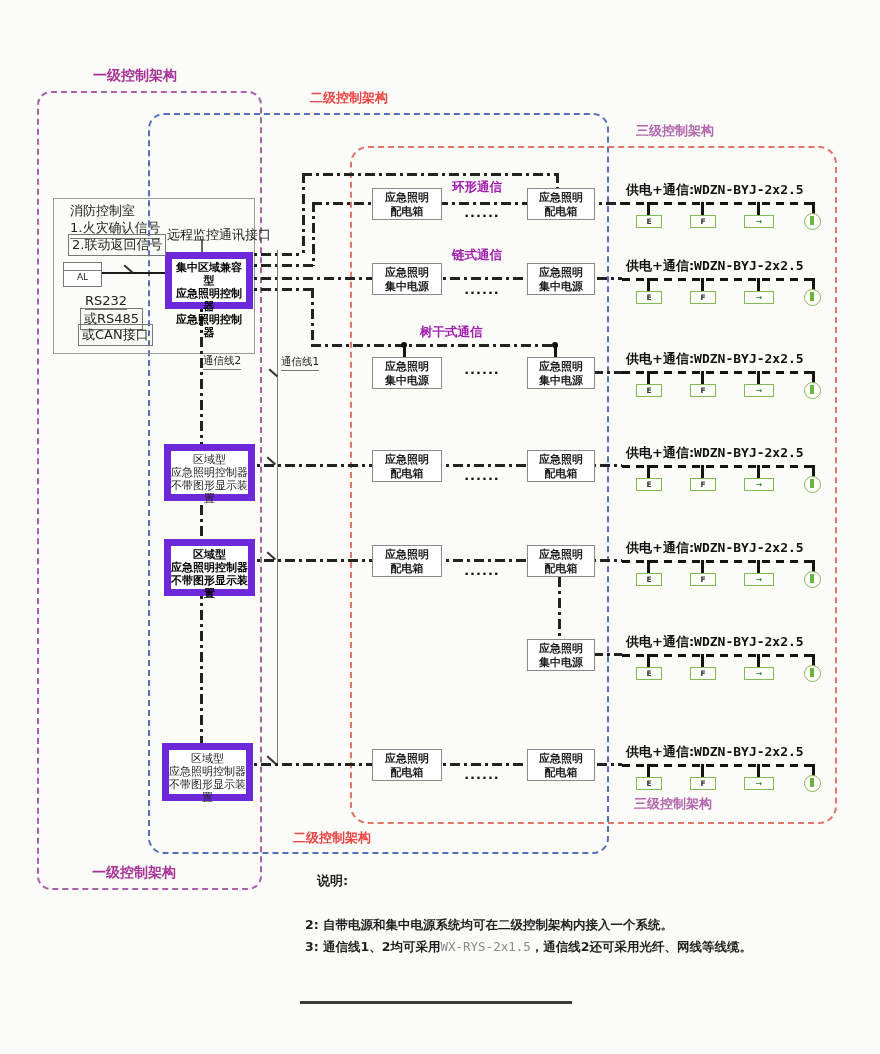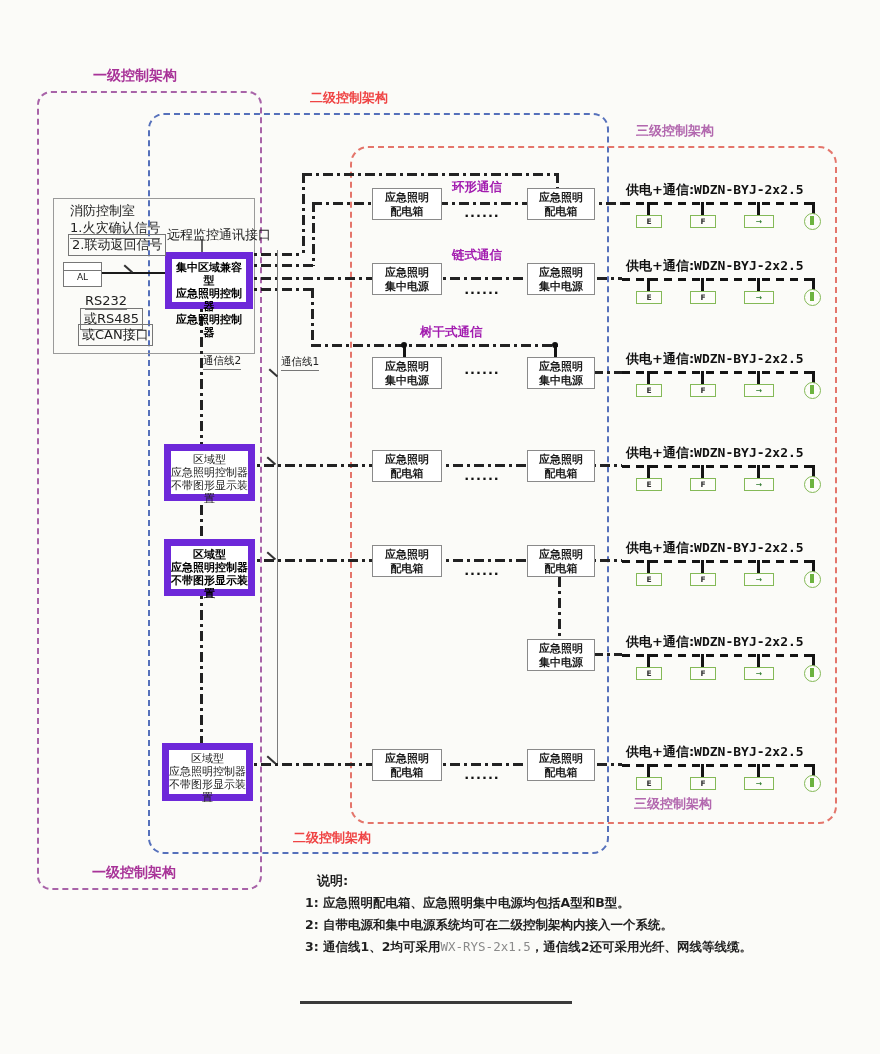--- a/index.html
+++ b/index.html
@@ -307,19 +307,18 @@
       <div class="sign" style="left:16px;">E</div>
       <div class="sign" style="left:70px;">F</div>
       <div class="sign sign-arrow" style="left:124px;">→</div>
       <div class="lamp" style="left:184px;">
           <i></i>
         </div>
     </div>
   </div>
 
   <div class="note" style="left:317px;top:872px;font-size:13px;">说明:</div>
-  <div class="note" style="left:305px;top:895px;">1: 应急照明配电箱、应急照明集中电源均包括A型和B型。</div>
   <div class="note" style="left:305px;top:917px;">2: 自带电源和集中电源系统均可在二级控制架构内接入一个系统。</div>
   <div class="note" style="left:305px;top:939px;"><span>3: 通信线1、2均可采用</span><span class="gray">WX-RYS-2x1.5</span><span>，通信线2还可采用光纤、网线等线缆。</span></div>
 
   <div class="abs" style="left:300px;top:1001px;width:272px;height:3px;background:#3a3a3a;z-index:4;"></div>
 
 </div>
 
 </body></html>

